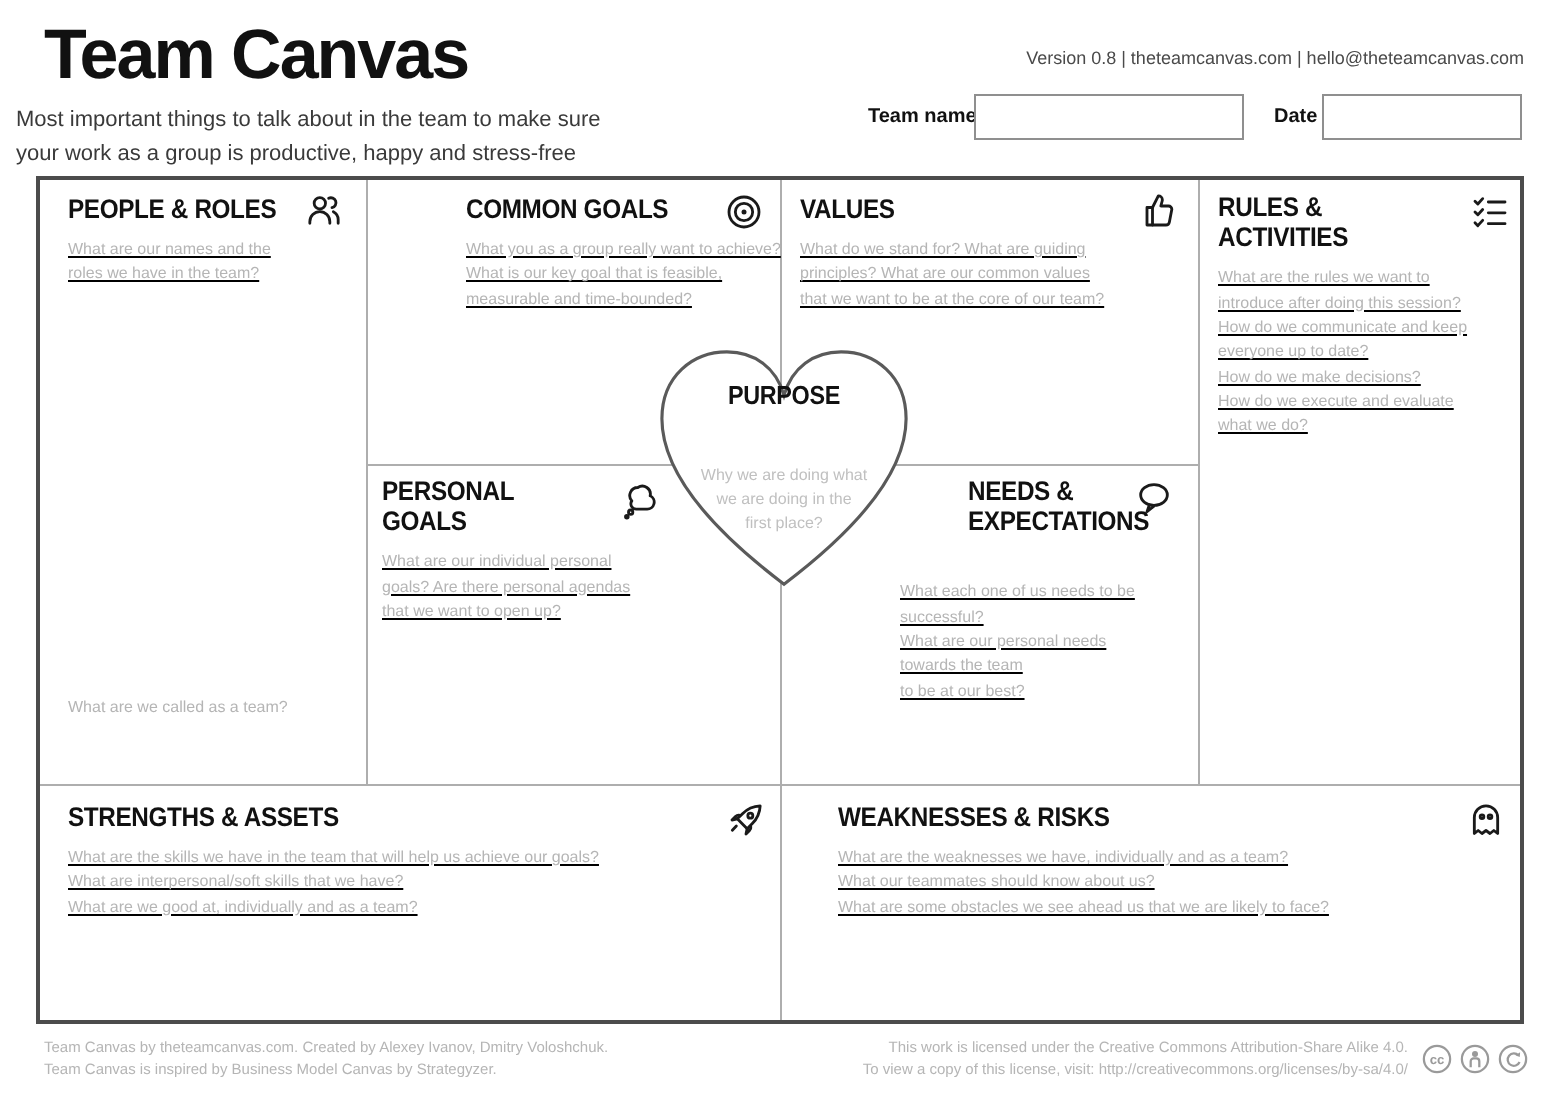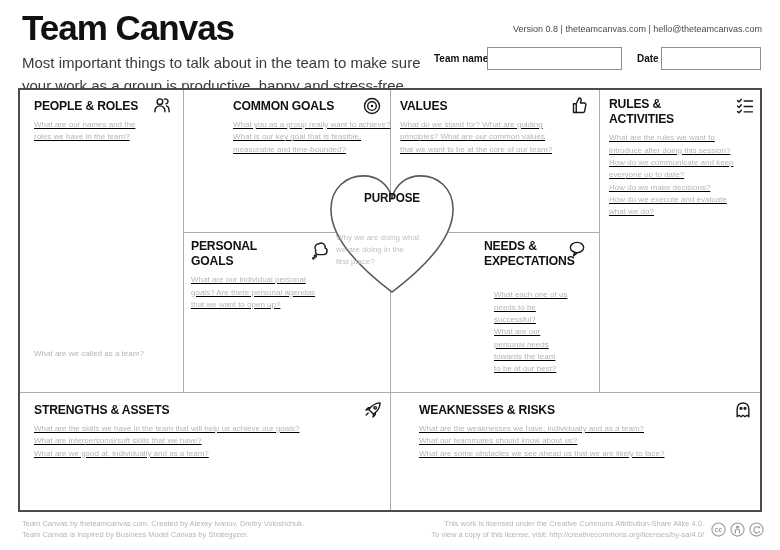--- a/index.html
+++ b/index.html
@@ -1,20 +1,20 @@
 <!DOCTYPE html>
 <html><head>
 <meta charset="utf-8">
 <style>
   * { margin:0; padding:0; box-sizing:border-box; }
   html,body { width:780px; height:550px; background:#fff; font-family:"Liberation Sans", sans-serif; overflow:hidden; position:relative; }
 
   
   .page-title { position:absolute; left:22px; top:8px; font-size:35px; font-weight:bold; letter-spacing:-1px; color:#111;text-align:center; }
-  .subtitle { position:absolute; left:22px; top:52px; font-size:15px; color:#3a3a3a; line-height:1.5; white-space:pre-line; }
+  .subtitle { position:absolute; left:8px; top:52px; font-size:11px; color:#3a3a3a; line-height:1.5; white-space:pre-line; }
   .version { position:absolute; right:18px; top:24px; font-size:9px; color:#4a4a4a; }
   .field-label { position:absolute; font-size:10px; font-weight:bold; color:#111; }
   .field-box { position:absolute; height:23px; border:1px solid #8f8f8f; background:#fff; font-size:11px; padding:0 6px; outline:none; }
 
   
   .canvas { position:absolute; left:18px; top:88px; width:744px; height:424px; border:2px solid #4c4c4c; background:#fff; }
   .inner { position:absolute; left:0; top:0; width:740px; height:420px; }
   .gline { position:absolute; background:#aeaeae; z-index:1; }
   .sec { position:absolute; z-index:3;text-decoration:underline; }
   .sec-title { display:inline-block; font-size:13.5px; font-weight:bold; color:#111; line-height:1.12; letter-spacing:-0.2px; white-space:pre-line; transform:scaleX(.9); transform-origin:0 0; }
@@ -25,28 +25,28 @@
   
   .people     { left:0;   top:0;   width:163px; height:302px; padding:6px 14px; }
   .common     { left:163px; top:0; width:207px; height:142px; padding:6px 10px;margin-left:40px; }
   .values     { left:370px; top:0; width:209px; height:142px; padding:6px 10px; }
   .rules      { left:579px; top:0; width:161px; height:302px; padding:6px 10px; }
   .personal   { left:163px; top:142px; width:207px; height:160px; padding:6px 8px; }
   .needs      { left:370px; top:142px; width:209px; height:160px; padding:6px 28px; }
   .strengths  { left:0;   top:302px; width:370px; height:118px; padding:8px 14px; }
   .weaknesses { left:387px; top:302px; width:370px; height:118px; padding:8px 12px; }
   .needs .sec-title { margin-left:66px; }
-  .needs .prompt { margin-left:76px; margin-top:20px; }
+  .needs .prompt { margin-left:32px; margin-top:20px; }
   .people-prompt2 { position:absolute; left:14px; top:253px; }
 
   
   .heart-wrap { position:absolute; left:302px; top:80px; width:140px; height:128px; z-index:2; }
   .heart-wrap svg { position:absolute; left:0; top:0; width:100%; height:100%; }
   .purpose-title { position:absolute; left:0; top:20px; width:100%; text-align:center; font-size:13px; font-weight:bold; color:#111; letter-spacing:-0.2px; transform:scaleX(.9); }
-  .purpose-prompt { position:absolute; left:14px; top:62px; width:112px; font-size:8px; color:#c0c0c0; line-height:1.5; white-space:pre-line; }
+  .purpose-prompt { position:absolute; left:14px; top:62px; width:112px; text-align:center; font-size:8px; color:#c0c0c0; line-height:1.5; white-space:pre-line; }
 
   
   .footer-left { position:absolute; left:22px; top:519px; font-size:7.5px; color:#b5b5b5; line-height:1.45; white-space:pre-line; }
   .footer-right { position:absolute; right:76px; top:519px; font-size:7.5px; color:#b5b5b5; line-height:1.45; white-space:pre-line; text-align:right; }
   .cc-badges { position:absolute; right:16px; top:522px; display:flex; gap:4px; }
   .cc-badges svg { width:15px; height:15px; stroke:#9a9a9a; fill:none; stroke-width:1.2; }
 </style>
 </head>
 <body>
 

